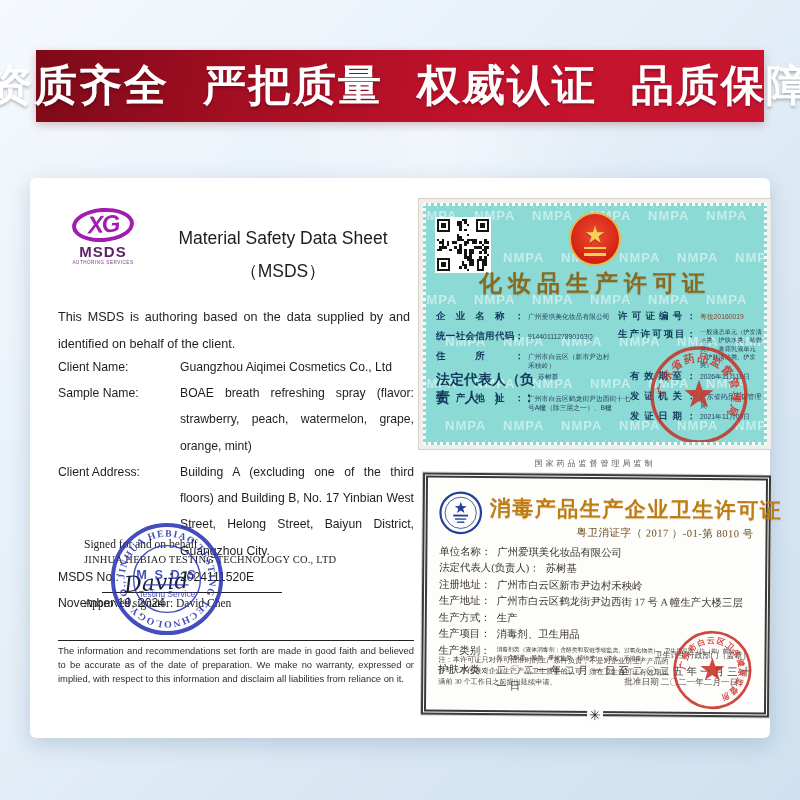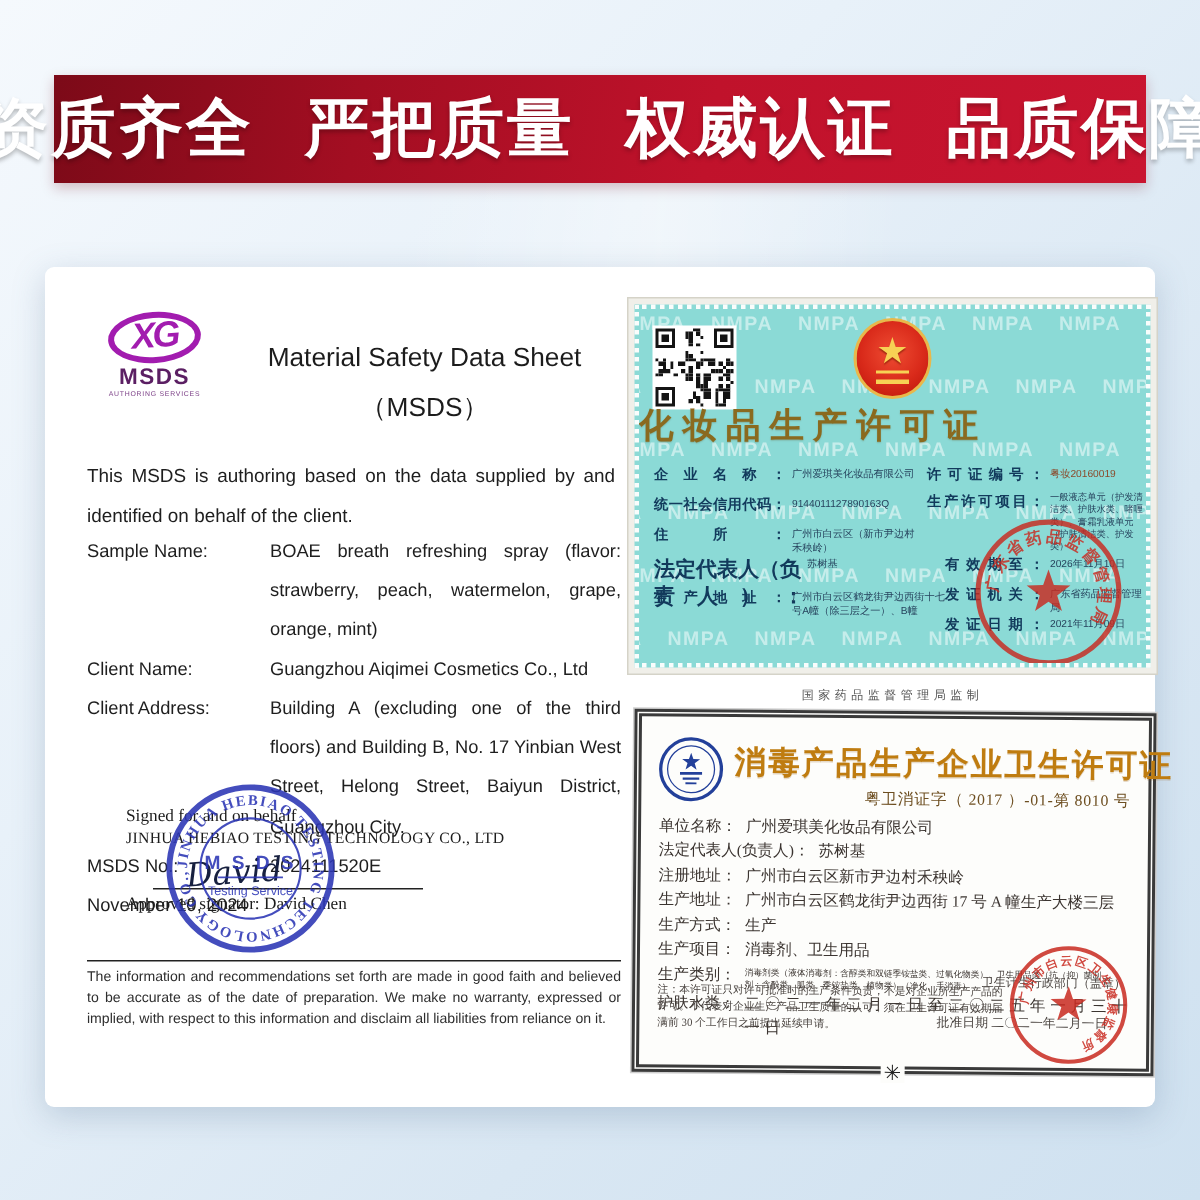--- a/index.html
+++ b/index.html
@@ -84,21 +84,21 @@
 
   .emblem { position:absolute; left:50%; top:6px; transform:translateX(-50%);
     width:52px; height:54px; border-radius:50%;
     background:radial-gradient(circle at 50% 42%, #ef4d33 0%, #d92a1a 55%, #b81208 100%);
     border:2.5px solid #e8b84b; display:flex; align-items:center; justify-content:center; }
   .emblem .star { color:#f7d154; font-size:24px; line-height:1; margin-top:-8px;
     text-shadow:0 1px 1px rgba(120,30,0,.6); }
   .emblem .gate { position:absolute; bottom:8px; left:50%; transform:translateX(-50%);
     width:22px; height:9px; border-top:2px solid #f7d154; border-bottom:3px solid #f7d154; }
 
-  .cert1-title { position:absolute; left:0; top:62px; width:100%; 
+  .cert1-title { position:absolute; left:0; top:62px; width:100%; text-align:center;
     font-family:"Liberation Serif", serif; font-size:23px; font-weight:bold; color:#8a6a1f;
     letter-spacing:6px; text-shadow:0 1px 1px rgba(90,60,10,.25); }
 
   .c1f { position:absolute; font-size:9.5px; color:#123a5c; }
   .c1f .jl { display:inline-block; text-align-last:justify; font-weight:bold; vertical-align:top; }
   .c1v { position:absolute; font-size:6.8px; color:#27445e; line-height:1.35; }
   .c1v.red { color:#8b4a2b; }
 
   .cert1-stamp { position:absolute; left:222px; top:138px; width:102px; height:102px; opacity:.82; }
 
@@ -162,26 +162,26 @@
 
   <div class="msds-title">
     <div>Material Safety Data Sheet</div>
     <div>（MSDS）</div>
   </div>
 
   <div class="msds-intro">This MSDS is authoring based on the data supplied by and identified on behalf of the client.</div>
 
   <div class="msds-fields">
     <div class="msds-row">
+      <div class="lbl">Client Name:</div>
+      <div class="val">Guangzhou Aiqimei Cosmetics Co., Ltd</div>
+    </div>
+    <div class="msds-row">
       <div class="lbl">Sample Name:</div>
       <div class="val">BOAE breath refreshing spray (flavor: strawberry, peach, watermelon, grape, orange, mint)</div>
-    </div>
-    <div class="msds-row">
-      <div class="lbl">Client Name:</div>
-      <div class="val">Guangzhou Aiqimei Cosmetics Co., Ltd</div>
     </div>
     <div class="msds-row">
       <div class="lbl">Client Address:</div>
       <div class="val">Building A (excluding one of the third floors) and Building B, No. 17 Yinbian West Street, Helong Street, Baiyun District, Guangzhou City.</div>
     </div>
     <div class="msds-row">
       <div class="lbl">MSDS No.:</div>
       <div class="val">2024111520E</div>
     </div>
     <div class="msds-row">

